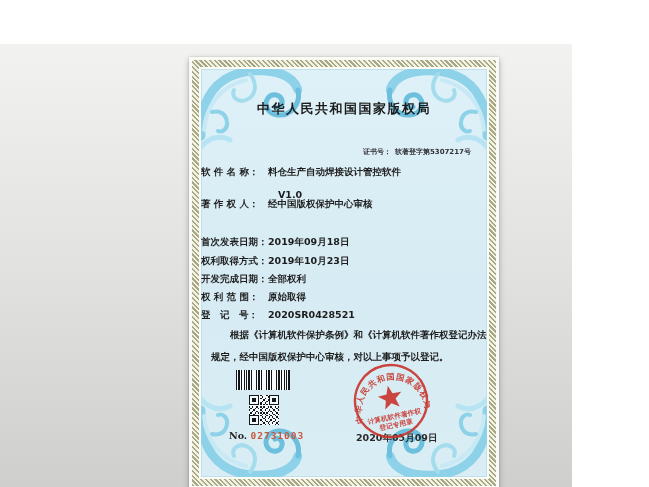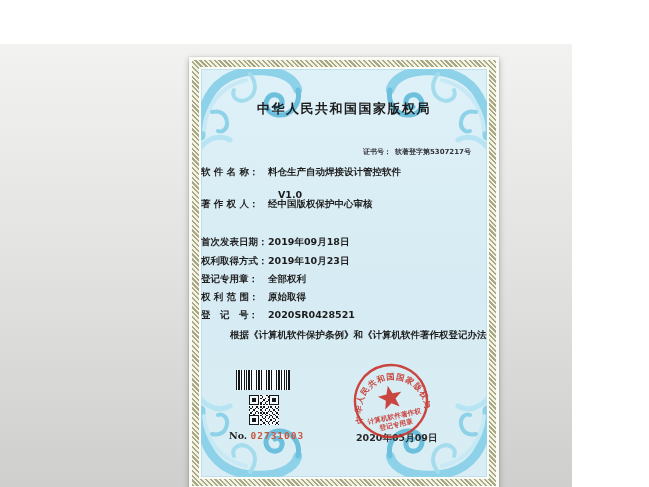--- a/index.html
+++ b/index.html
@@ -118,33 +118,34 @@
 
         <div class="row r-dev">
           <span class="label">首次发表日期：</span>
           <span class="value">2019年09月18日</span>
         </div>
         <div class="row r-pub">
           <span class="label">权利取得方式：</span>
           <span class="value">2019年10月23日</span>
         </div>
         <div class="row r-method">
-          <span class="label">登记专用章：</span>
+          <span class="label">开发完成日期：</span>
           <span class="value">全部权利</span>
         </div>
         <div class="row r-scope">
           <span class="label">权 利 范 围：</span>
           <span class="value">原始取得</span>
         </div>
         <div class="row r-reg">
           <span class="label">登　记　号：</span>
           <span class="value">2020SR0428521</span>
         </div>
 
         <div class="para para1">根据《计算机软件保护条例》和《计算机软件著作权登记办法》的</div>
+        <div class="para para2">规定，经中国版权保护中心审核，对以上事项予以登记。</div>
 
         <div class="barcode"></div>
 
         <svg class="qr" viewBox="0 0 21 21" shape-rendering="crispEdges">
           <path fill="#15181a" d="M0,0h7v7H0z M14,0h7v7h-7z M0,14h7v7H0z"></path>
           <path fill="#f6fafc" d="M1,1h5v5H1z M15,1h5v5h-5z M1,15h5v5H1z"></path>
           <path fill="#15181a" d="M2,2h3v3H2z M16,2h3v3h-3z M2,16h3v3H2z"></path>
           <path fill="#15181a" d="M8,0h1v1h-1z M12,0h1v1h-1z M9,1h1v1h-1z M13,1h1v1h-1z M8,2h1v1h-1z M11,2h1v1h-1z M10,3h1v1h-1z M13,3h1v1h-1z M9,4h1v1h-1z M12,4h1v1h-1z M8,5h1v1h-1z M11,5h1v1h-1z M8,6h1v1h-1z M10,6h1v1h-1z M12,6h1v1h-1z M0,8h1v1h-1z M2,8h1v1h-1z M5,8h1v1h-1z M1,9h1v1h-1z M4,9h1v1h-1z M6,9h1v1h-1z M0,10h1v1h-1z M3,10h1v1h-1z M2,11h1v1h-1z M5,11h1v1h-1z M1,12h1v1h-1z M4,12h1v1h-1z M6,12h1v1h-1z M0,13h1v1h-1z M3,13h1v1h-1z M8,8h1v1h-1z M10,8h1v1h-1z M13,8h1v1h-1z M15,8h1v1h-1z M18,8h1v1h-1z M20,8h1v1h-1z M9,9h1v1h-1z M12,9h1v1h-1z M16,9h1v1h-1z M19,9h1v1h-1z M8,10h1v1h-1z M11,10h1v1h-1z M14,10h1v1h-1z M17,10h1v1h-1z M20,10h1v1h-1z M9,11h1v1h-1z M13,11h1v1h-1z M15,11h1v1h-1z M18,11h1v1h-1z M8,12h1v1h-1z M10,12h1v1h-1z M12,12h1v1h-1z M16,12h1v1h-1z M19,12h1v1h-1z M9,13h1v1h-1z M11,13h1v1h-1z M14,13h1v1h-1z M17,13h1v1h-1z M20,13h1v1h-1z M8,14h1v1h-1z M12,14h1v1h-1z M15,14h1v1h-1z M18,14h1v1h-1z M9,15h1v1h-1z M11,15h1v1h-1z M14,15h1v1h-1z M16,15h1v1h-1z M19,15h1v1h-1z M10,16h1v1h-1z M13,16h1v1h-1z M17,16h1v1h-1z M20,16h1v1h-1z M8,17h1v1h-1z M11,17h1v1h-1z M15,17h1v1h-1z M18,17h1v1h-1z M9,18h1v1h-1z M12,18h1v1h-1z M14,18h1v1h-1z M17,18h1v1h-1z M20,18h1v1h-1z M10,19h1v1h-1z M13,19h1v1h-1z M16,19h1v1h-1z M19,19h1v1h-1z M8,20h1v1h-1z M11,20h1v1h-1z M14,20h1v1h-1z M18,20h1v1h-1z M20,20h1v1h-1z"></path>
         </svg>
 

